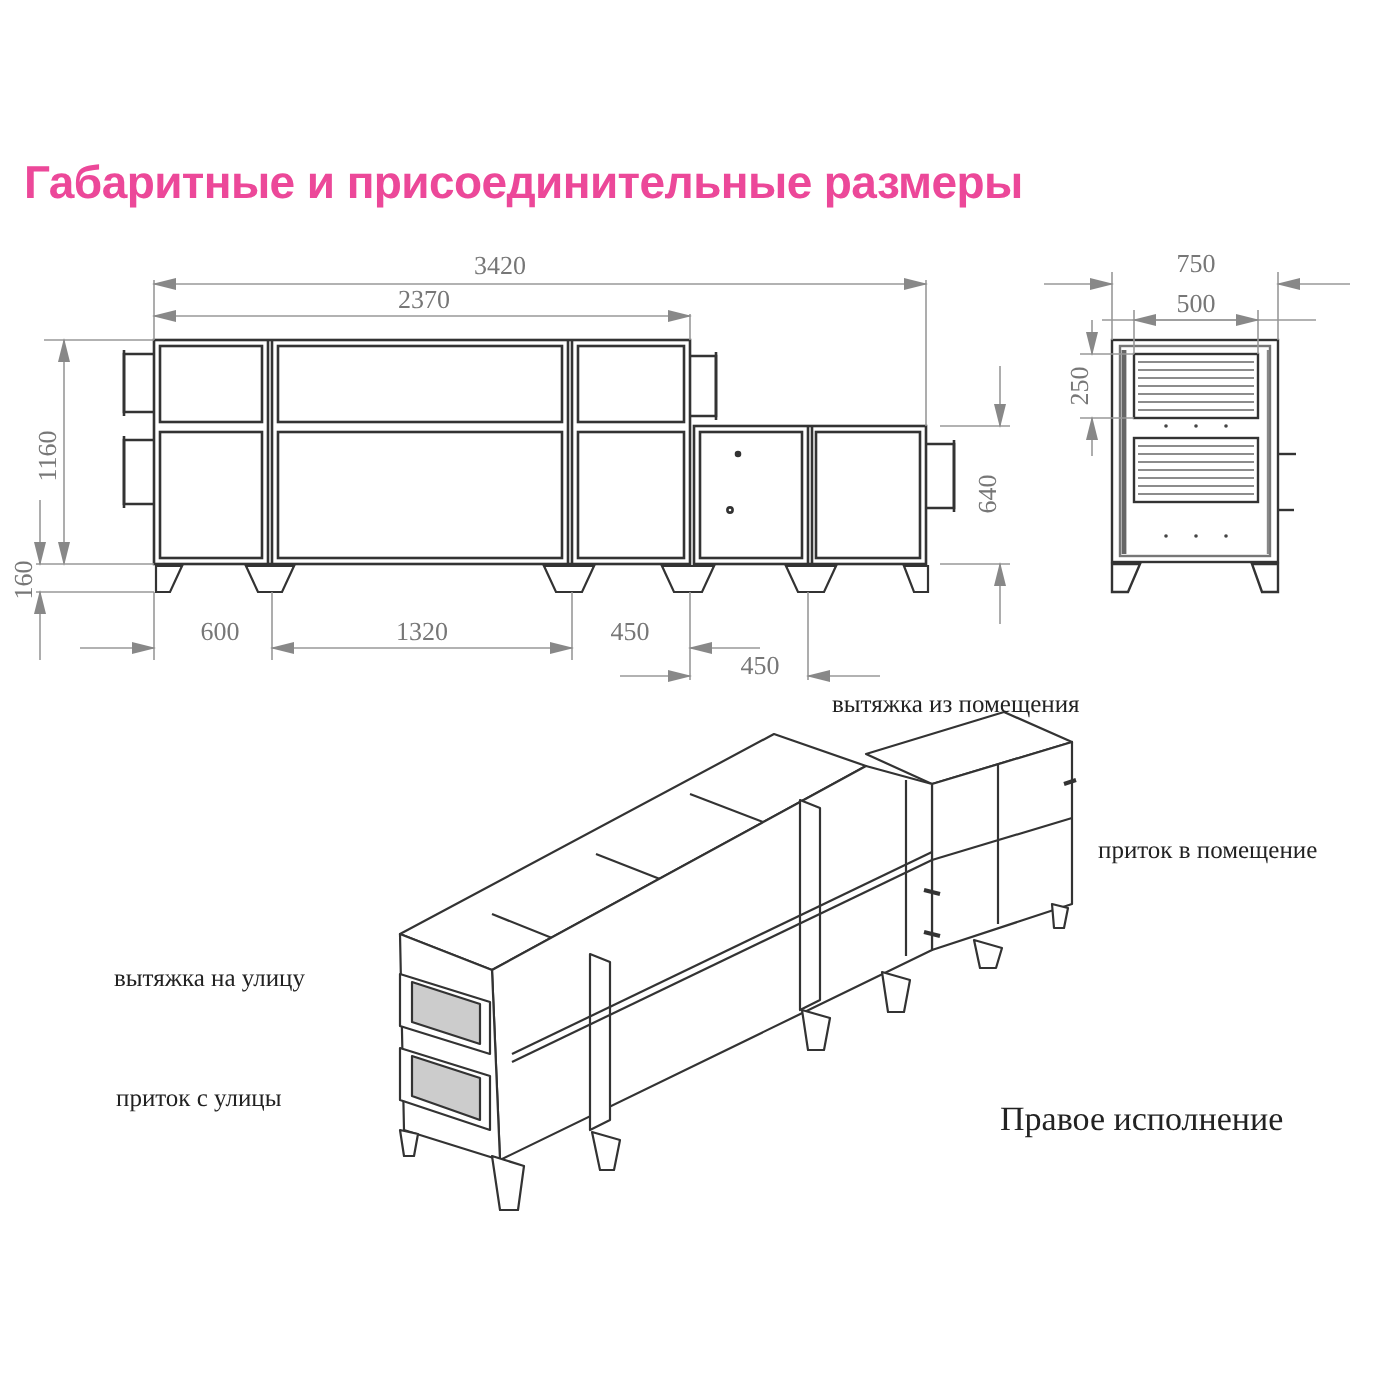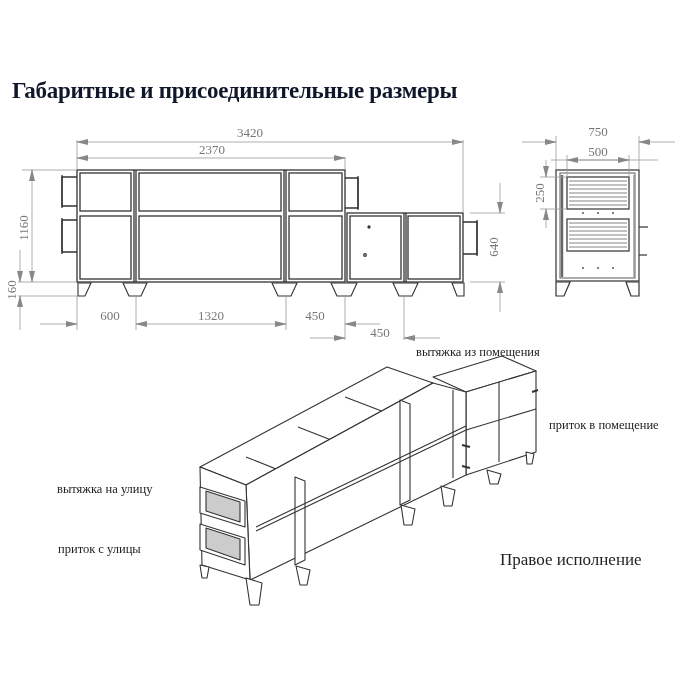--- a/index.html
+++ b/index.html
@@ -1,17 +1,17 @@
 <!DOCTYPE html>
 <html><head>
 <meta charset="utf-8">
 <style>
   html, body { margin:0; padding:0; background:#ffffff; }
   body { width:700px; height:700px; position:relative; overflow:hidden; font-family:"DejaVu Serif", serif; }
-  .title { position:absolute; left:12px; top:78px; font-family:Liberation Serif, serif; font-weight:bold; font-size:23px; color:#0f172a; letter-spacing:-0.3px; white-space:nowrap; }
+  .title { position:absolute; left:12px; top:78px; font-family:Liberation Sans, sans-serif; font-weight:bold; font-size:23px; color:#ec4899; letter-spacing:-0.3px; white-space:nowrap; }
   svg { position:absolute; left:0; top:0; }
   .dim { font-family:"Liberation Serif", serif; font-size:13px; fill:#777; }
   .lbl { font-family:"Liberation Serif", serif; font-size:12.5px; fill:#222; }
   .big { font-family:"Liberation Serif", serif; font-size:17px; fill:#222; }
 </style>
 </head>
 <body>
 
 <div class="title">Габаритные и присоединительные размеры</div>
 

